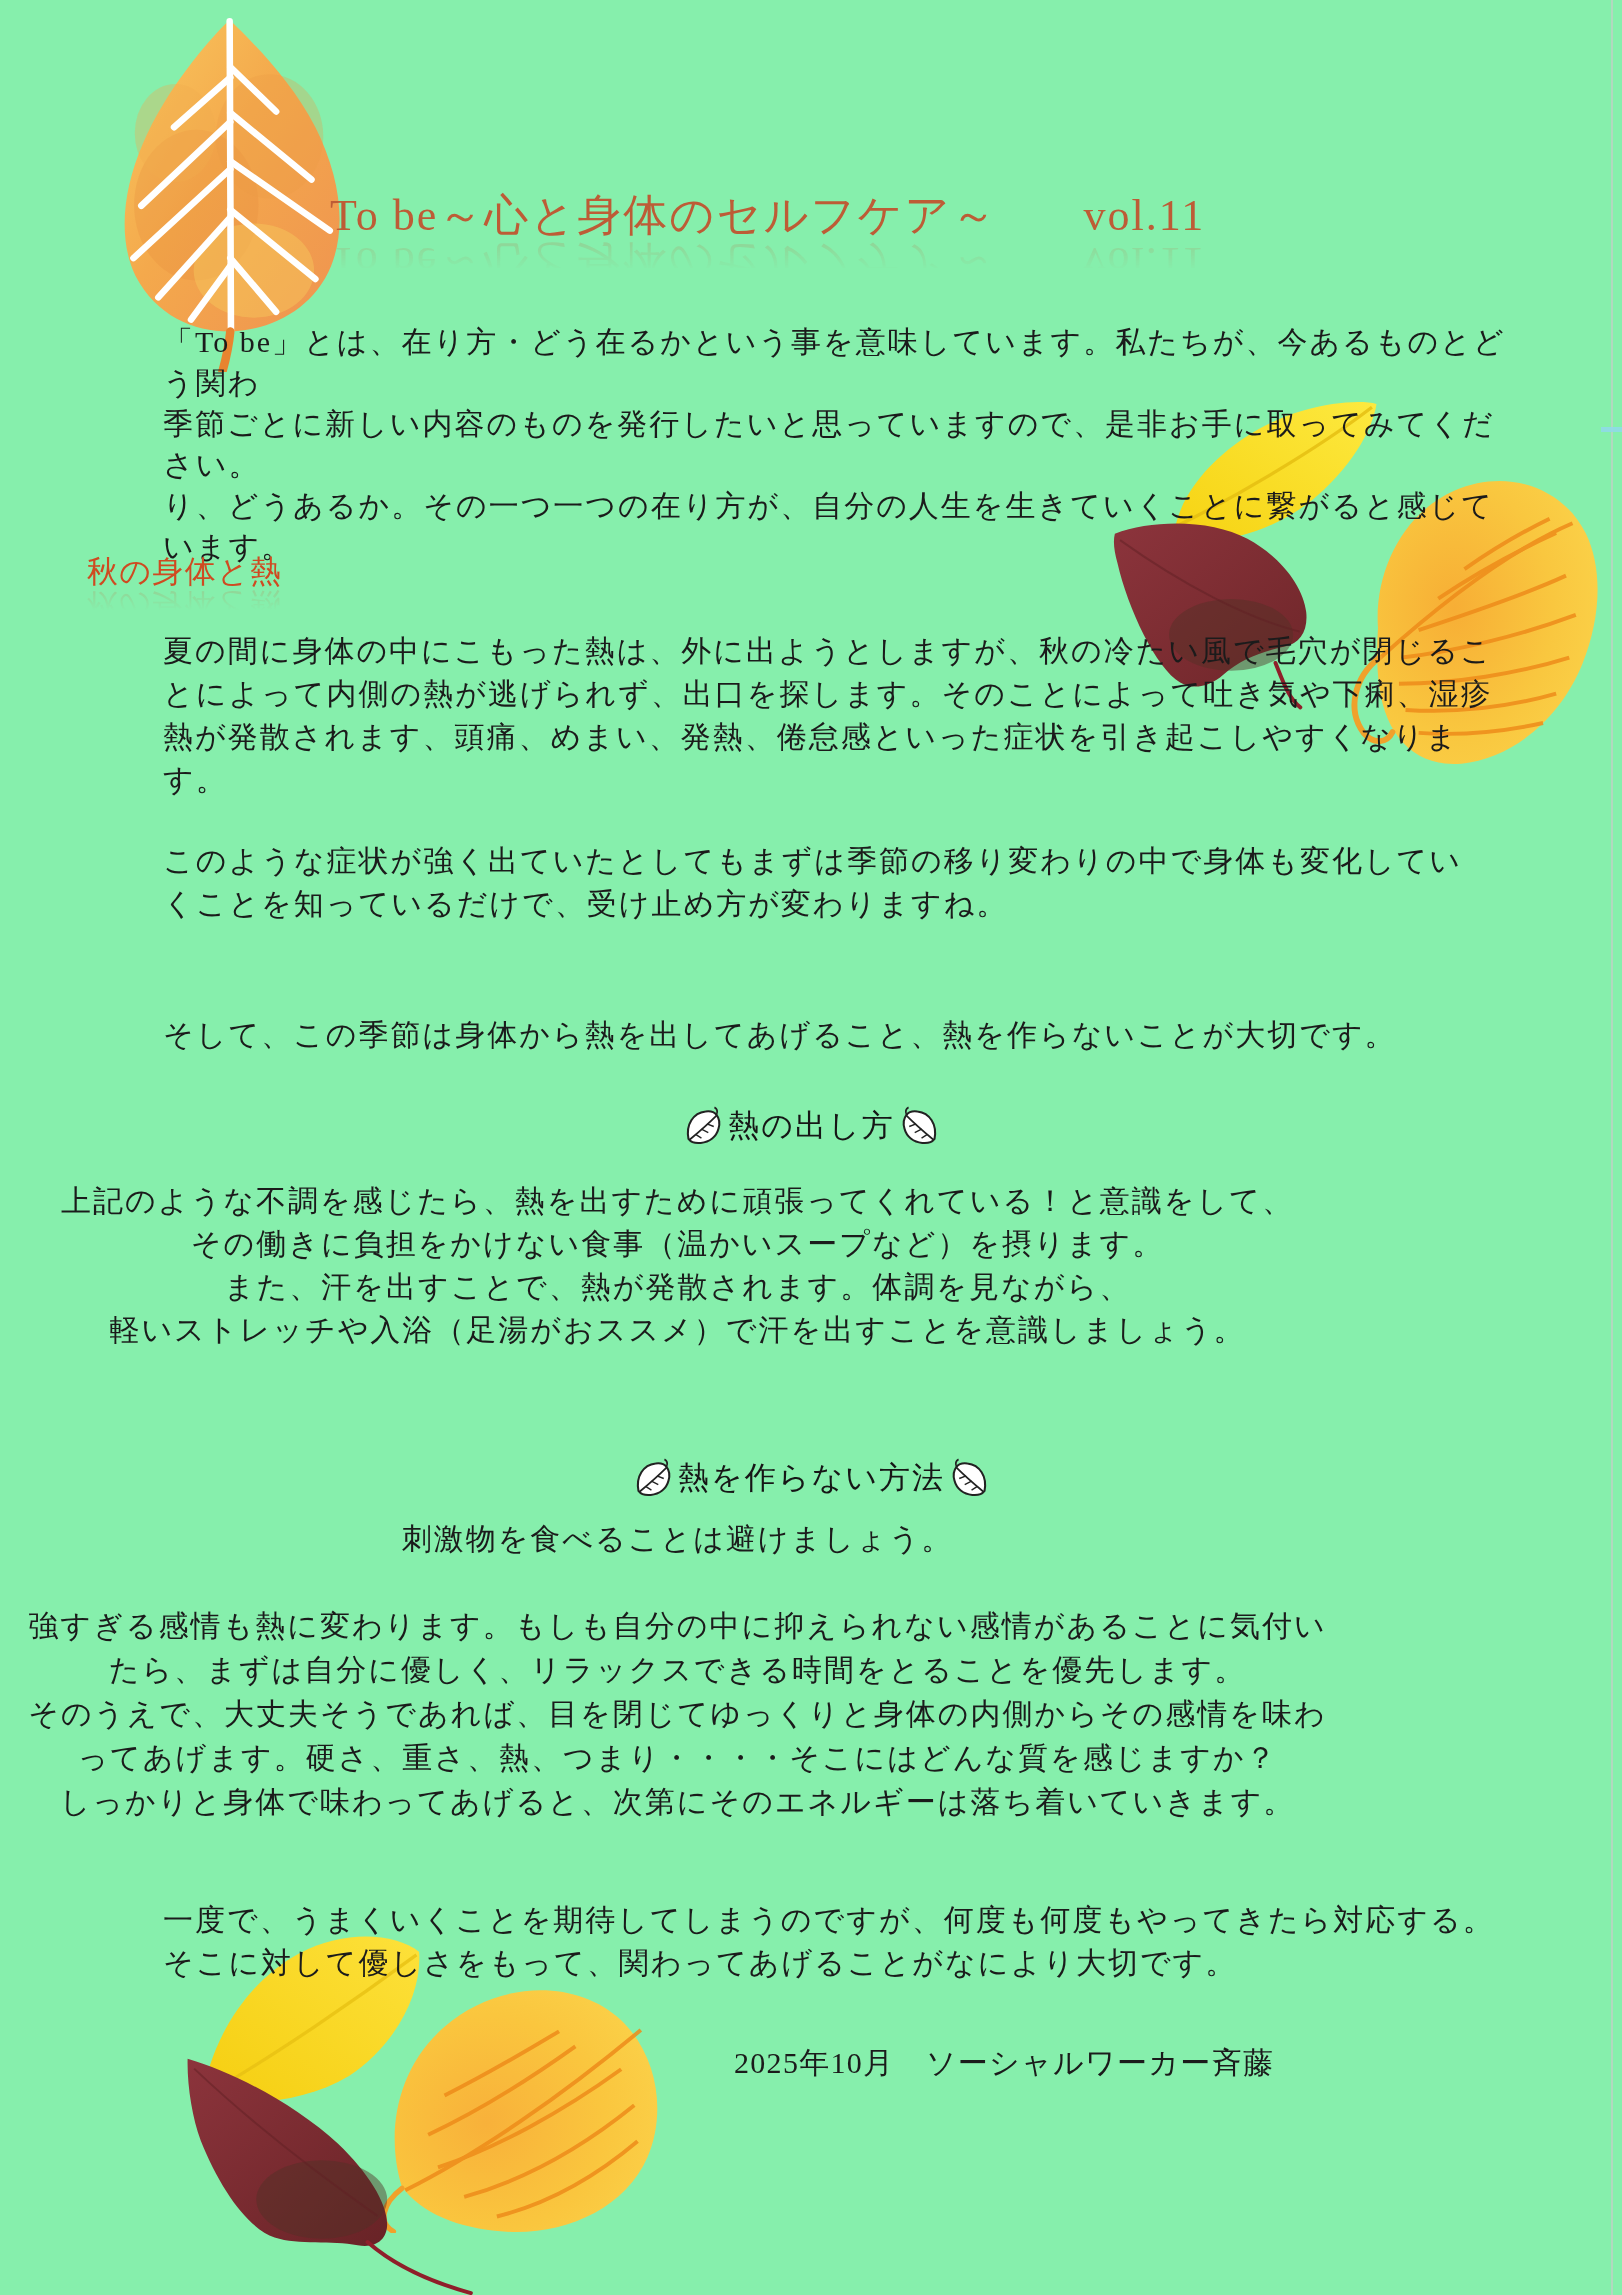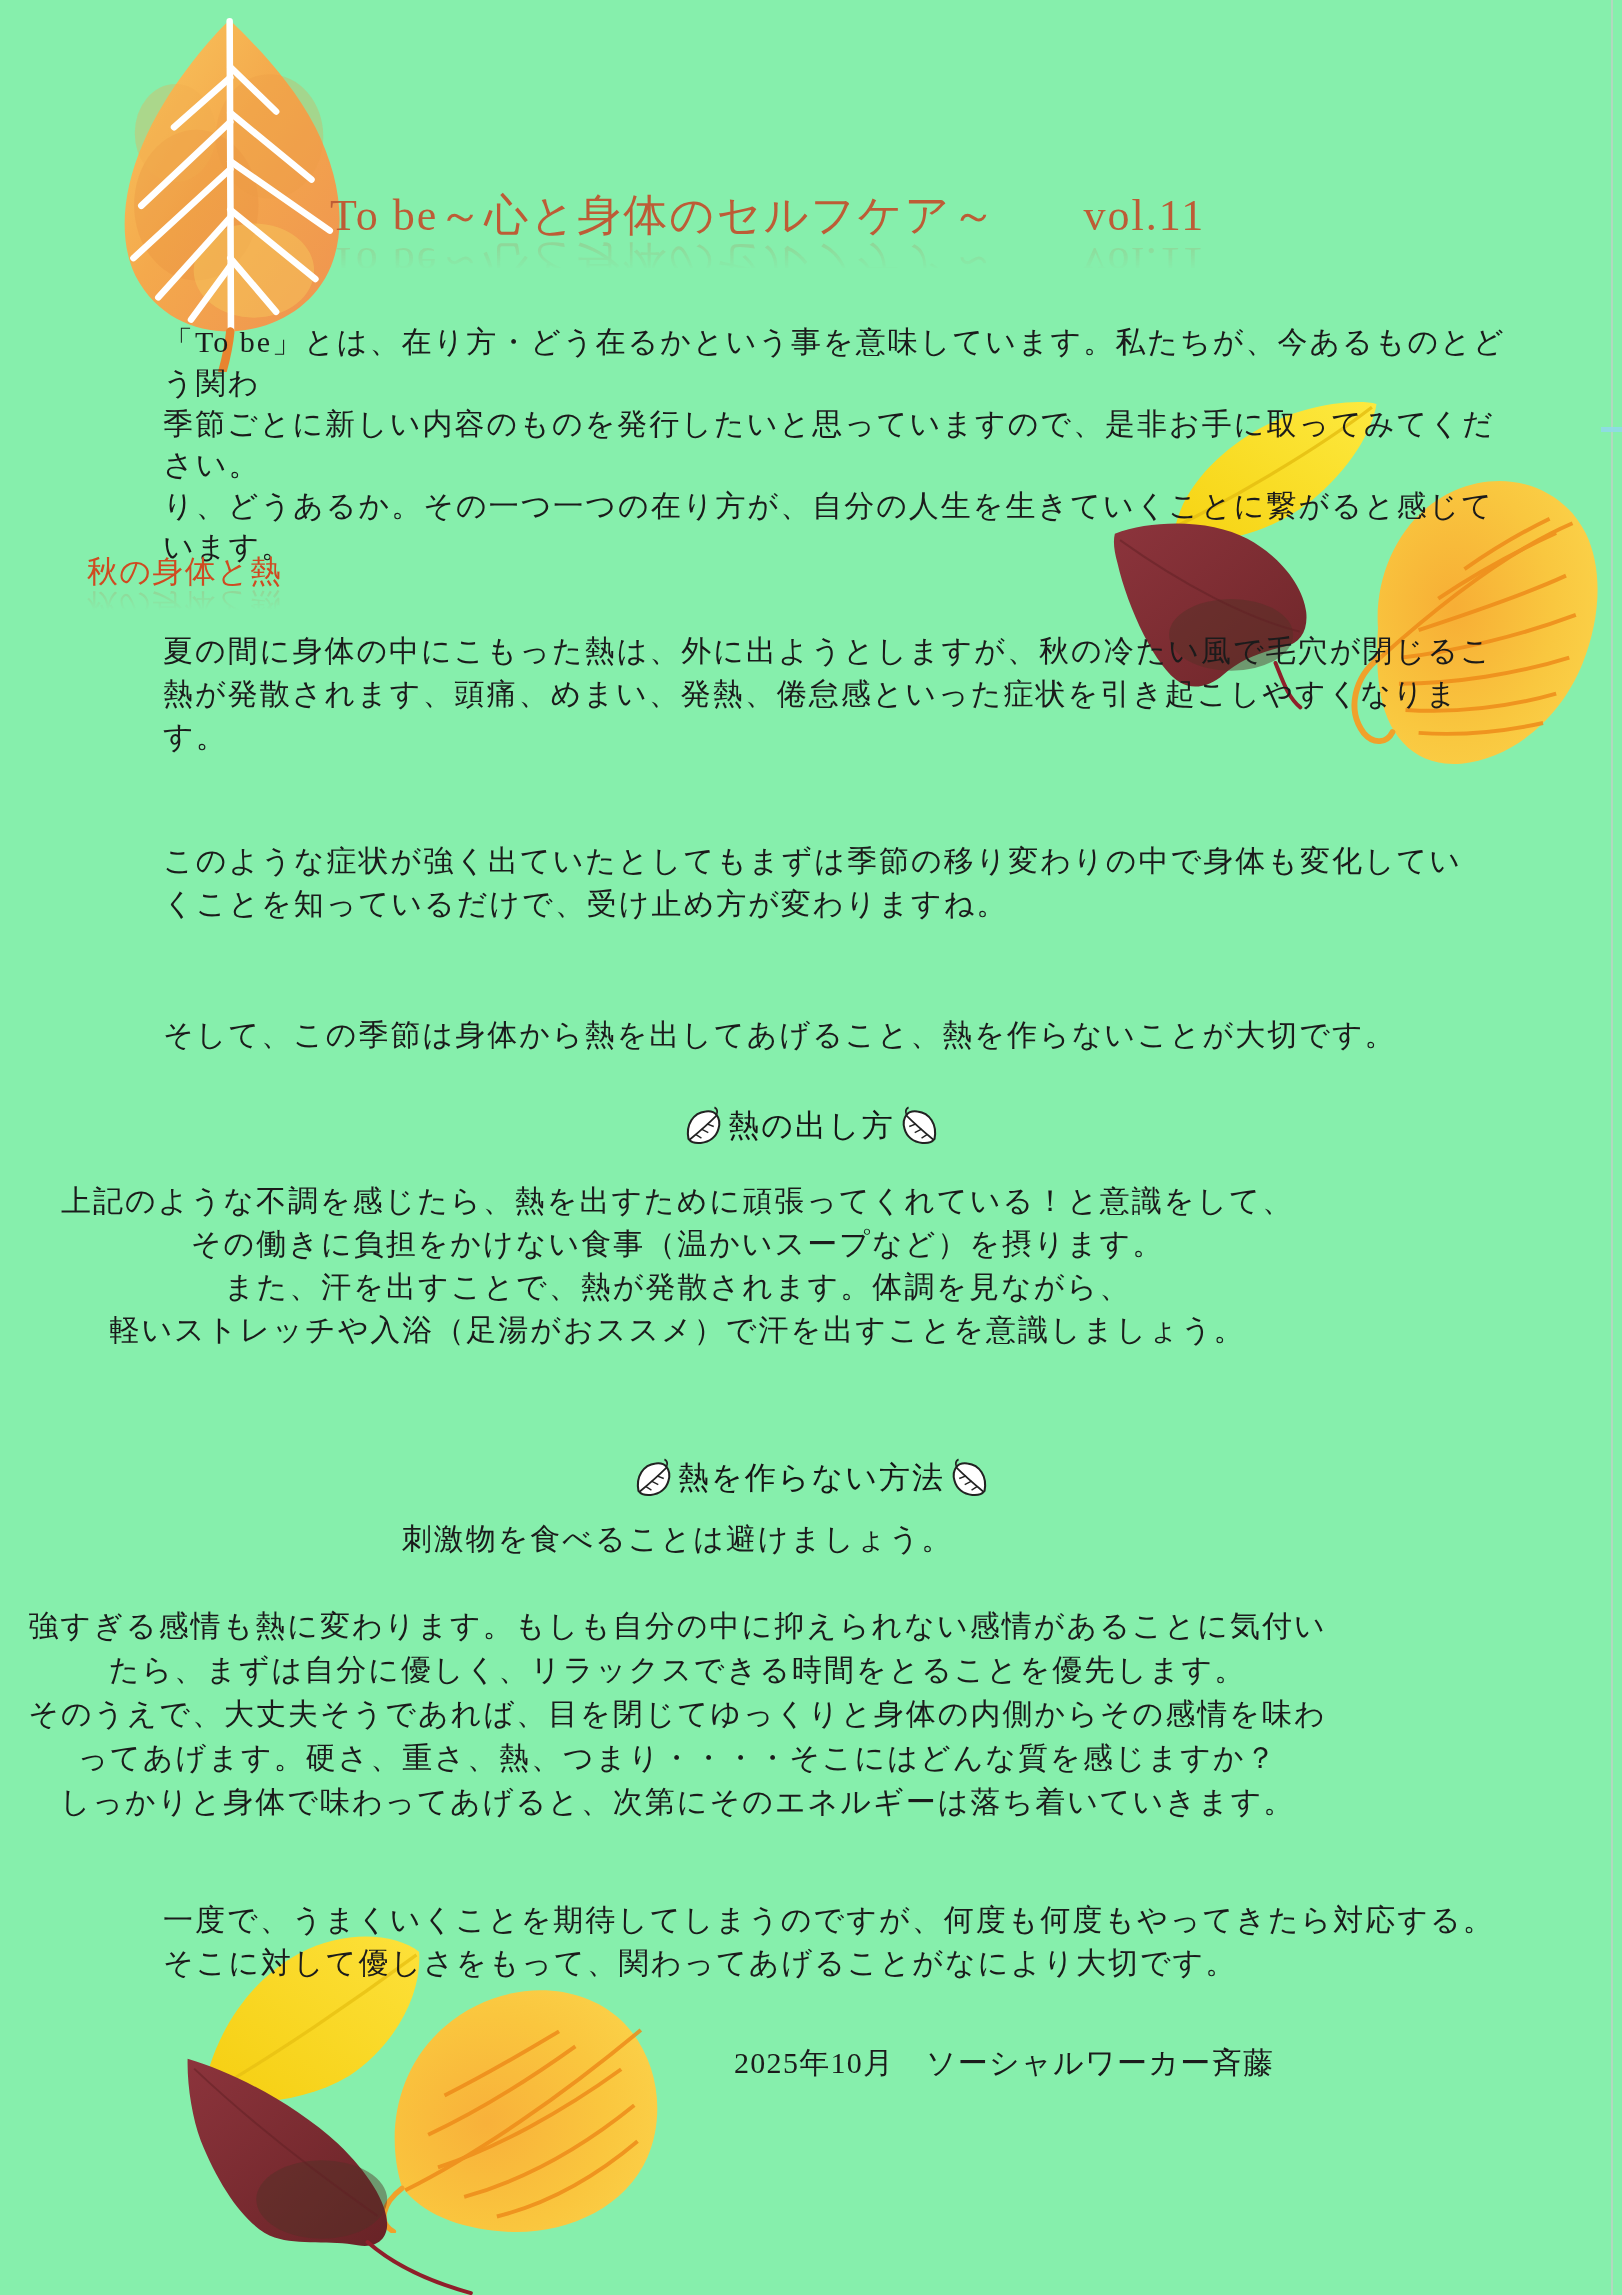--- a/index.html
+++ b/index.html
@@ -204,20 +204,21 @@
 
   <div class="heading-autumn">
     <div>秋の身体と熱</div>
     <div class="reflect-wrap">
       <div class="reflect">秋の身体と熱</div>
     </div>
   </div>
 
   <section class="txt body-text left-col para1">
     <div>夏の間に身体の中にこもった熱は、外に出ようとしますが、秋の冷たい風で毛穴が閉じるこ</div>
+    <div>とによって内側の熱が逃げられず、出口を探します。そのことによって吐き気や下痢、湿疹</div>
     <div>熱が発散されます、頭痛、めまい、発熱、倦怠感といった症状を引き起こしやすくなります。</div>
   </section>
 
   <section class="txt body-text left-col para2">
     <div>このような症状が強く出ていたとしてもまずは季節の移り変わりの中で身体も変化してい</div>
     <div>くことを知っているだけで、受け止め方が変わりますね。</div>
   </section>
 
   <section class="txt body-text left-col para3">
     <div>そして、この季節は身体から熱を出してあげること、熱を作らないことが大切です。</div>

